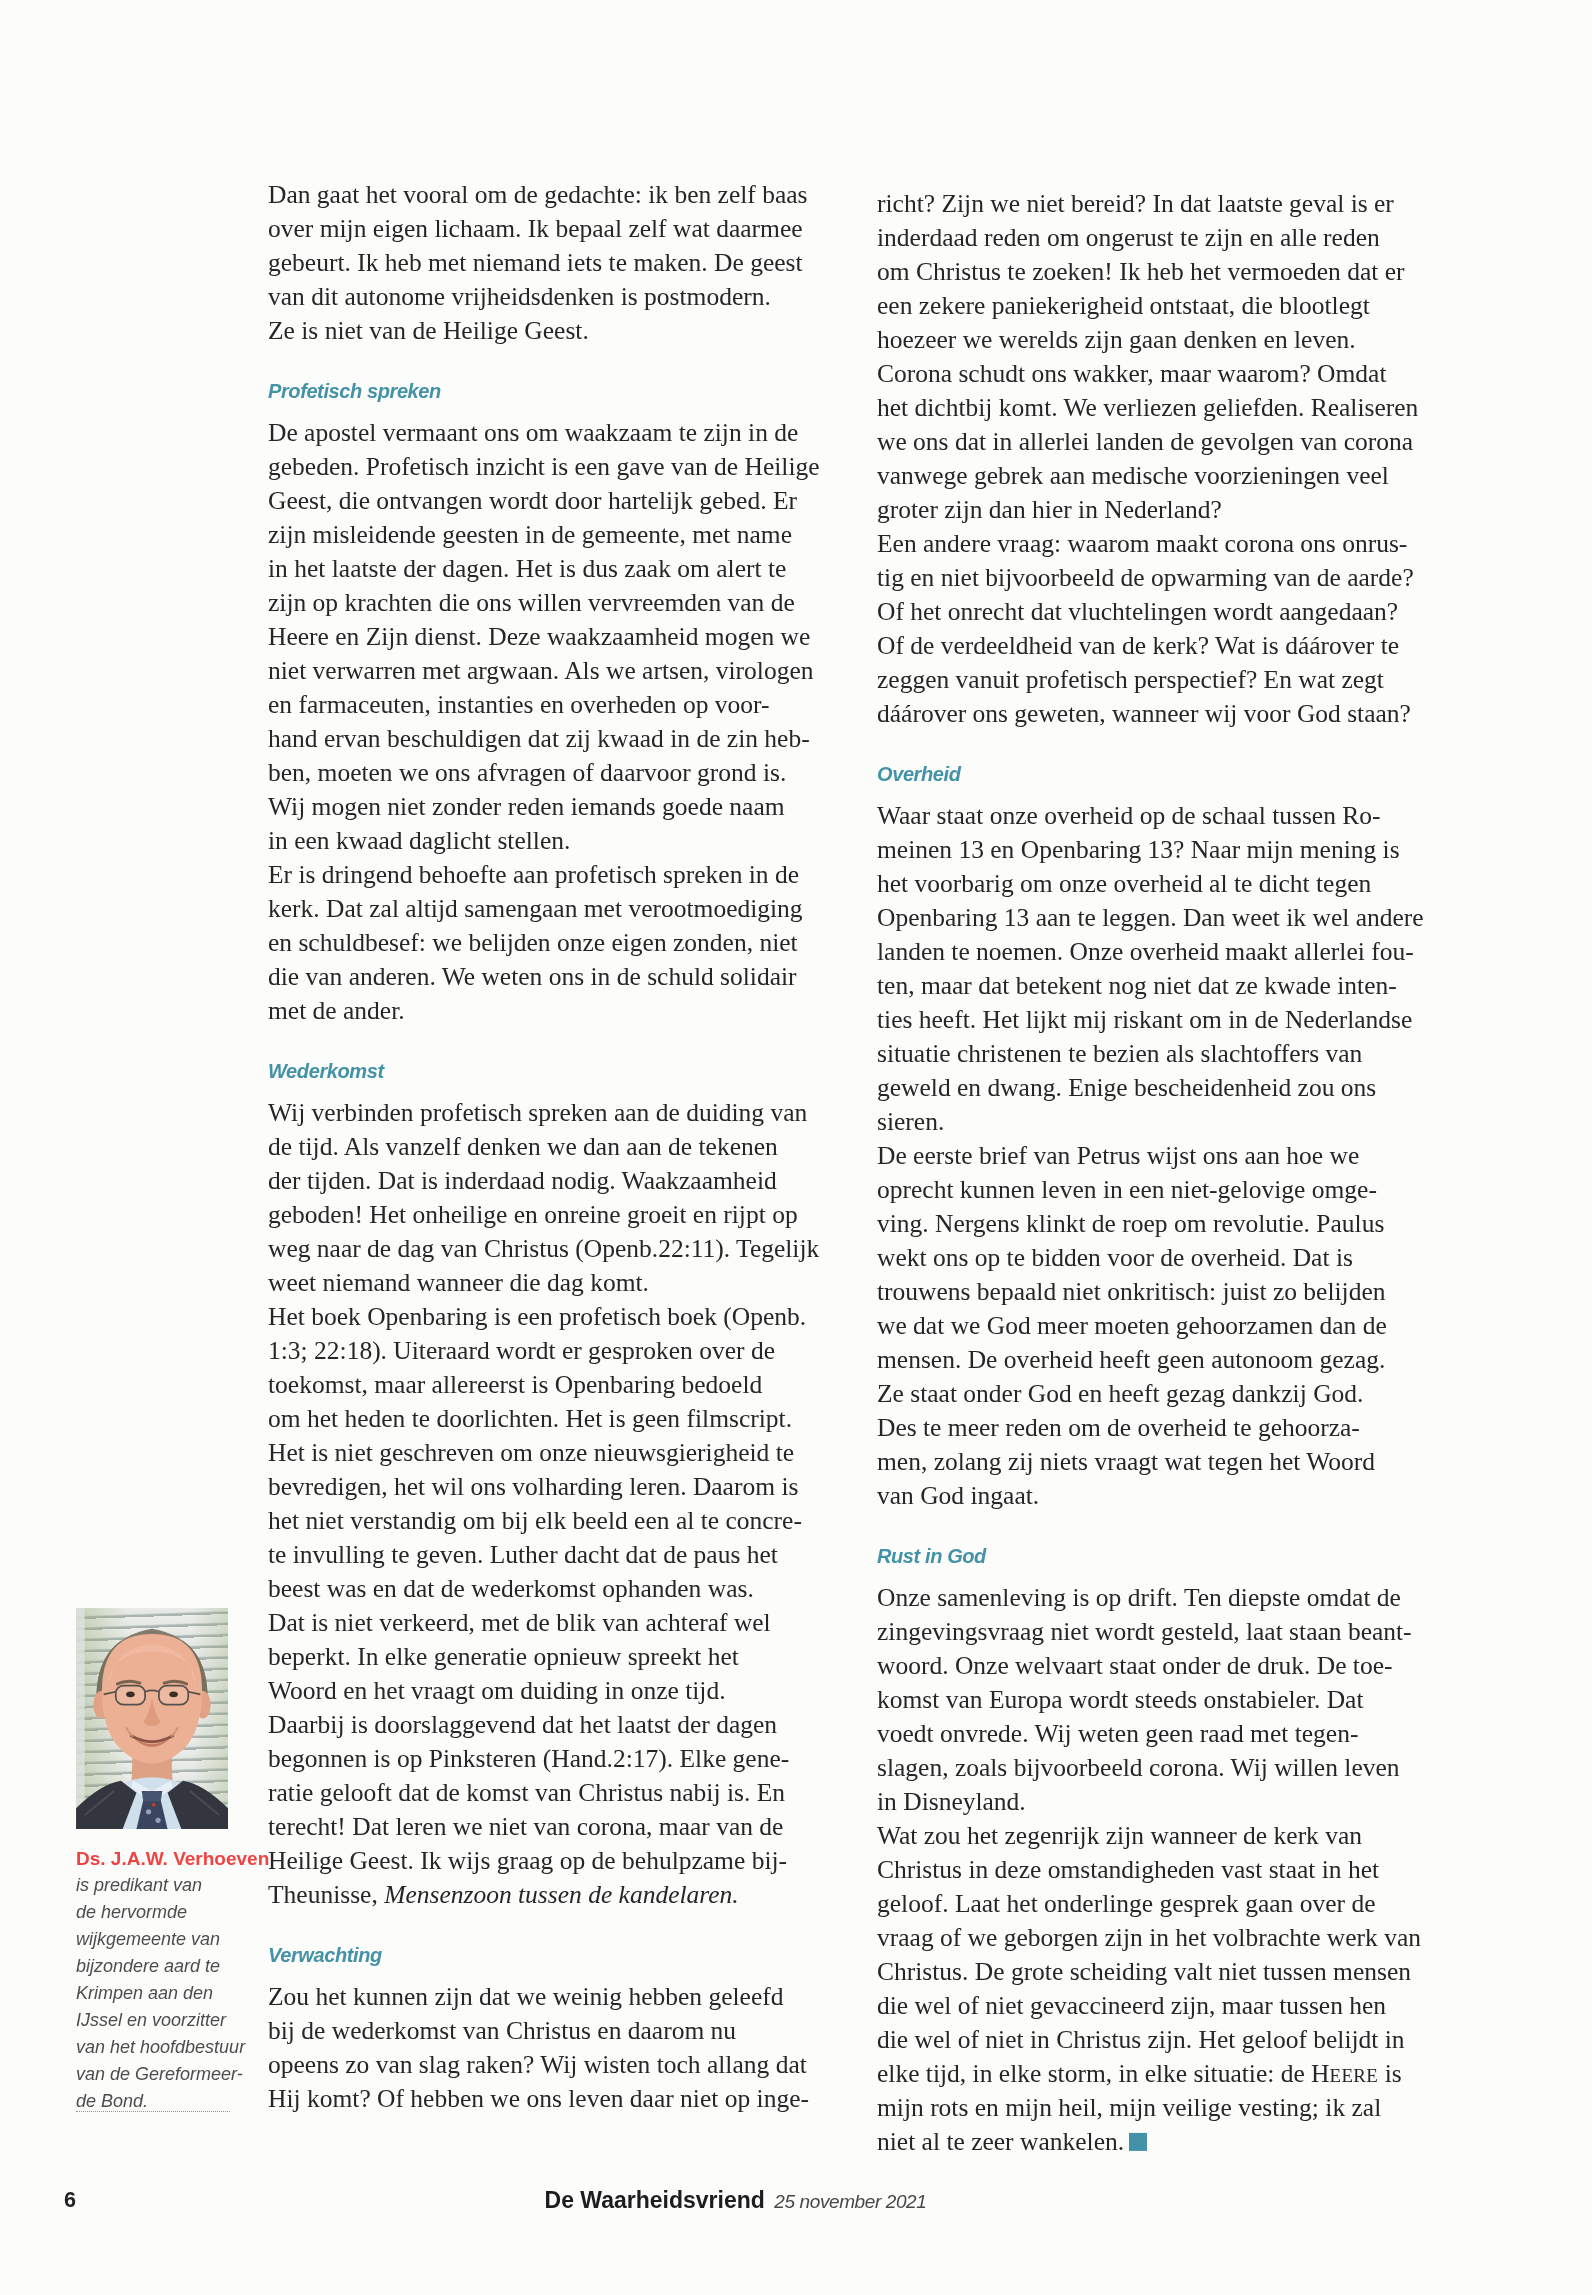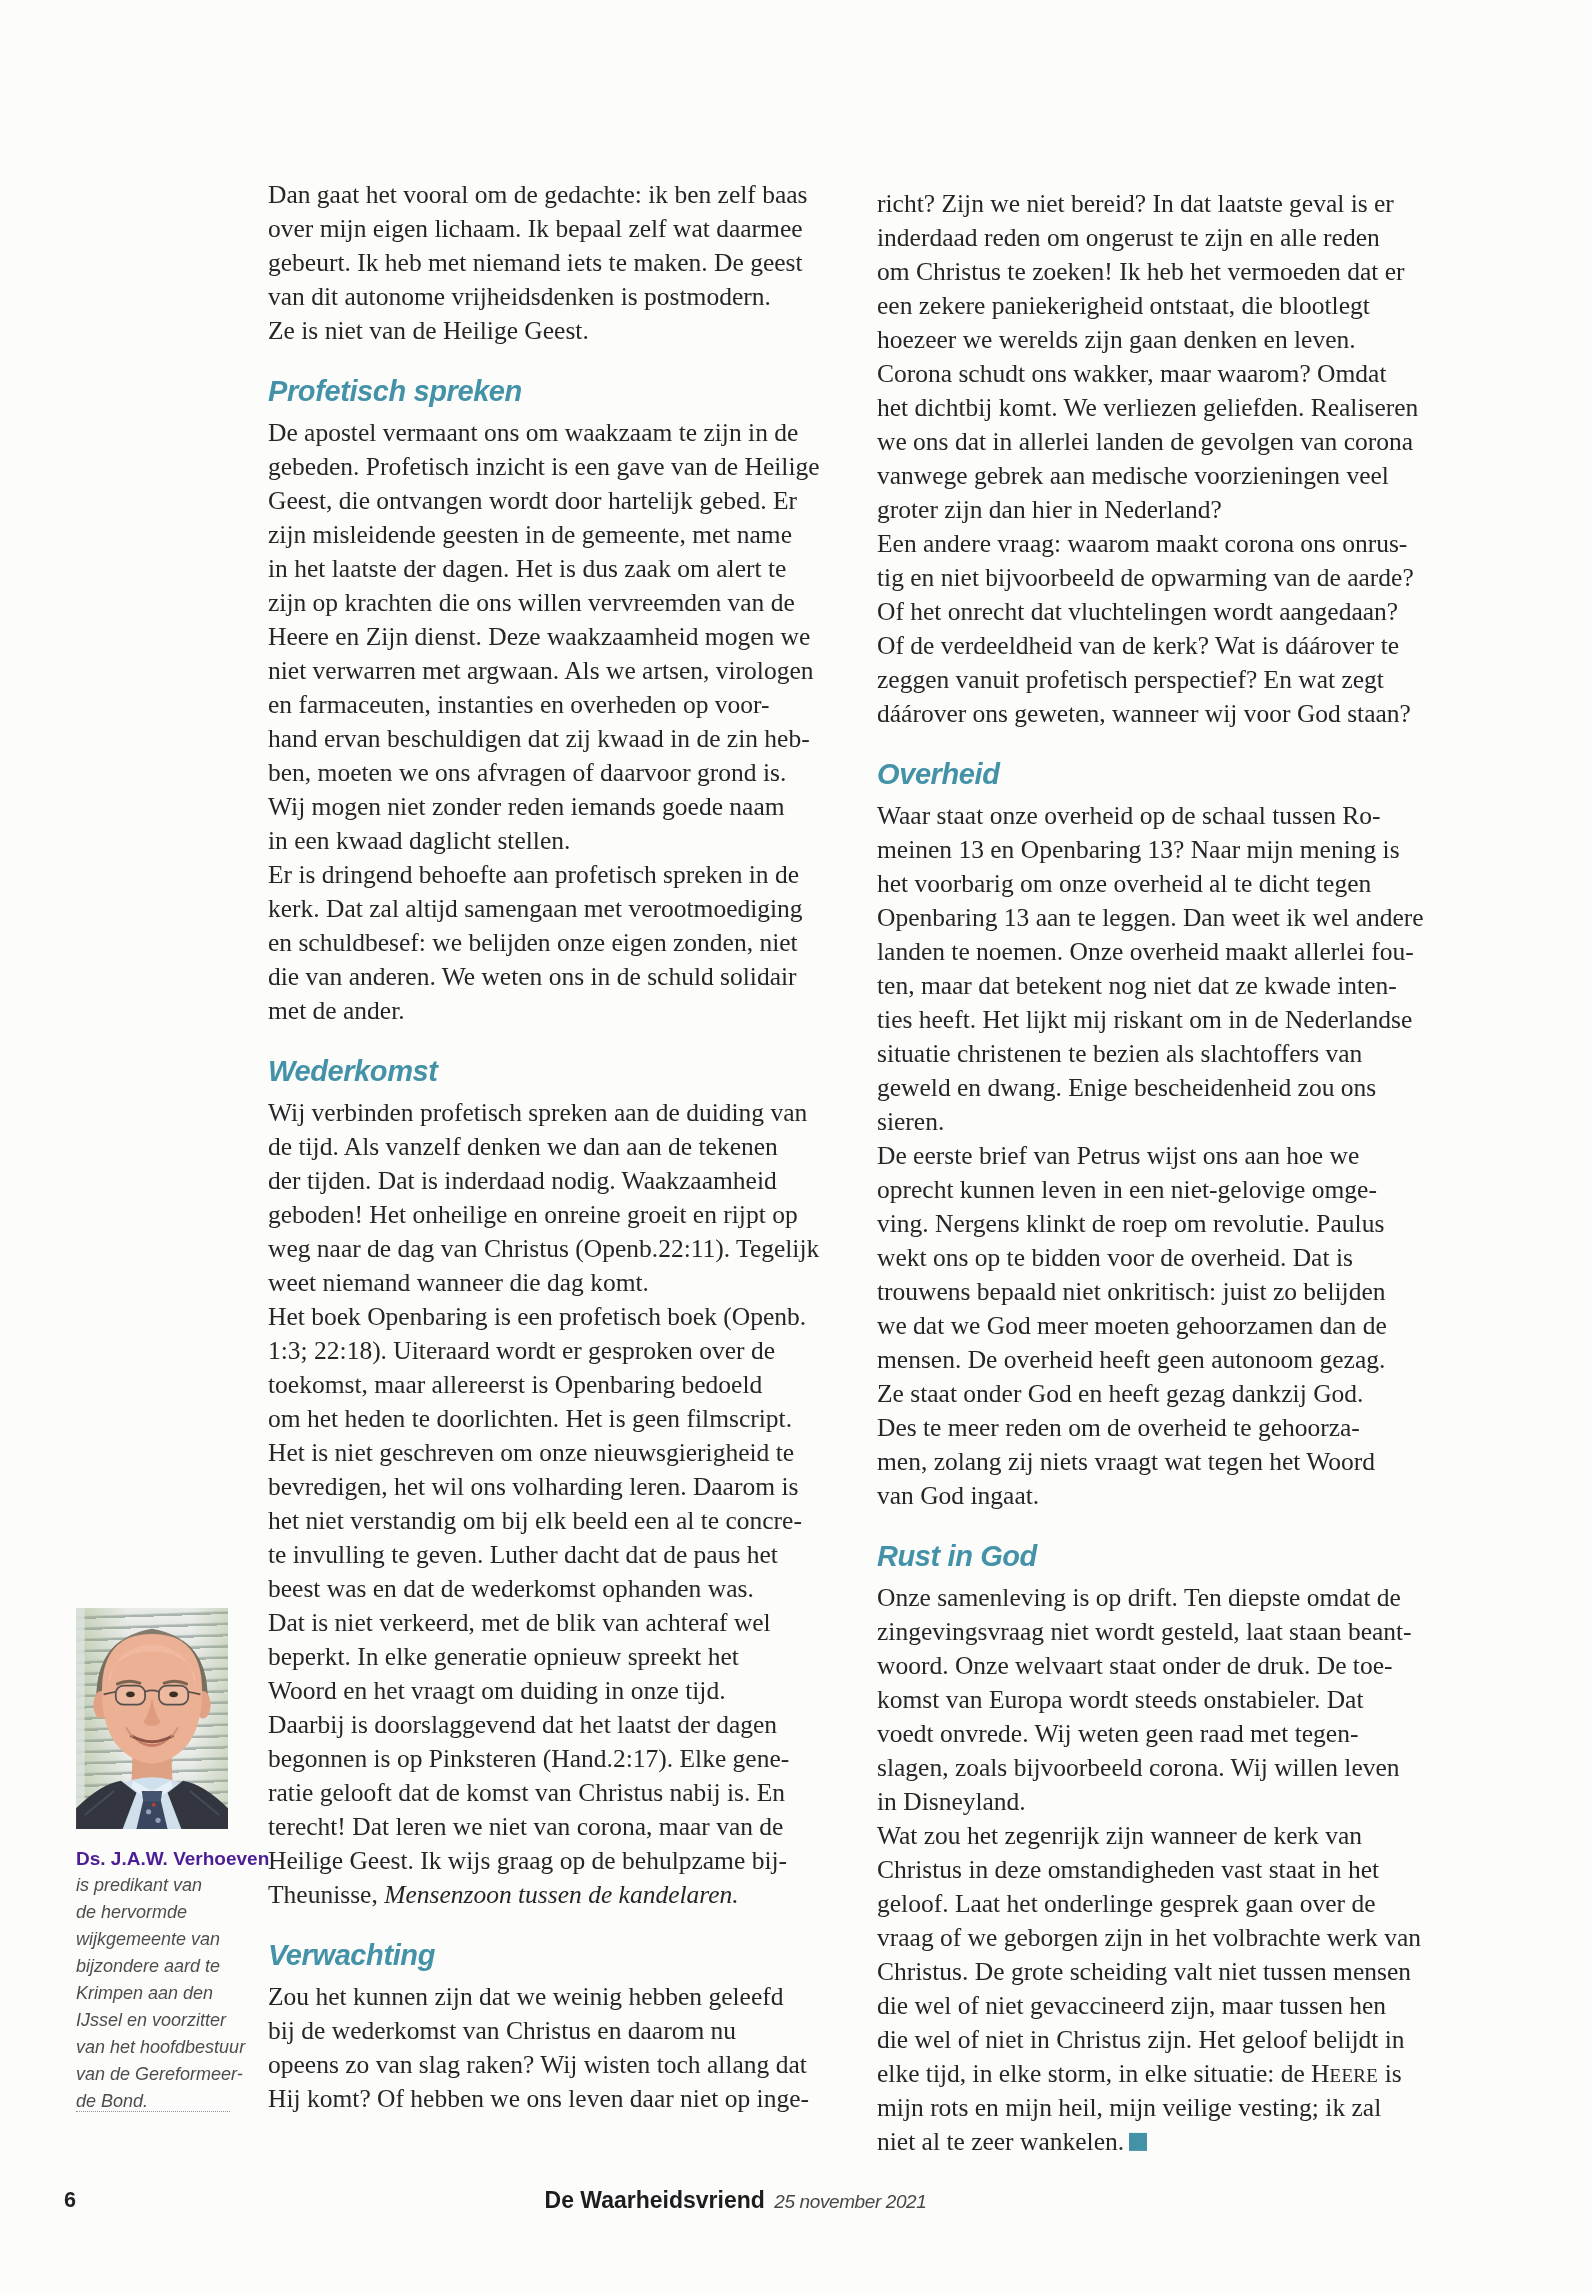--- a/index.html
+++ b/index.html
@@ -7,41 +7,41 @@
        font-family:"Liberation Serif", serif;}
   .page{position:absolute;inset:0;overflow:hidden;}
 
   
   .col{position:absolute;color:#262626;font-size:25.5px;}
   .col-left{left:268px;top:178px;width:570px;}
   .col-right{left:877px;top:187px;width:587px;}
   .para{margin:0;}
   .line{height:34px;line-height:34px;white-space:nowrap;}
   .heading{font-family:"Liberation Sans", sans-serif;
-           font-style:italic;font-weight:bold;font-size:29px;
+           font-style:italic;font-weight:bold;font-size:20px;
            letter-spacing:-0.4px;height:35px;line-height:35px;
            margin:26px 0 7px 0;white-space:nowrap;}
   .it{font-style:italic;}
   .sc-rest{font-size:0.74em;letter-spacing:0.4px;}
   .endsquare{display:inline-block;width:18px;height:18px;margin-left:5.2px;
              transform:translateY(0.9px);}
 
   
   .photo{position:absolute;left:76px;top:1608px;width:152px;height:221px;
          overflow:hidden;
          background:
            linear-gradient(90deg, rgba(140,165,110,0.40) 0px, rgba(140,165,110,0.18) 29px, rgba(255,255,255,0) 52px),
            linear-gradient(270deg, rgba(150,170,120,0.30) 0px, rgba(255,255,255,0) 36px),
            repeating-linear-gradient(178deg,#eceeea 0px,#e4e8e4 7.8px,#aab3b0 9.5px,#aab3b0 11.2px);}
   .photo svg{position:absolute;left:0;top:0;}
 
   
   .caption-name{position:absolute;left:76px;top:1845px;width:198px;
         font-family:"Liberation Sans", sans-serif;font-weight:bold;
-        font-size:19px;line-height:27px;color:#4c1d95;white-space:nowrap;}
+        font-size:19px;line-height:27px;color:#ef4444;white-space:nowrap;}
   .caption-lines{position:absolute;left:76px;top:1872px;width:181px;
         font-family:"Liberation Sans", sans-serif;font-style:italic;
         font-size:18px;color:#4d4d4d;}
   .caption-lines div{height:27px;line-height:27px;white-space:nowrap;}
   .caption-rule{position:absolute;left:76px;top:2111px;width:154px;height:0;
         border-top:1.7px dotted #8a98a2;}
 
   
   .pagenum{position:absolute;left:64px;top:2187px;
         font-family:"Liberation Sans", sans-serif;font-weight:bold;

